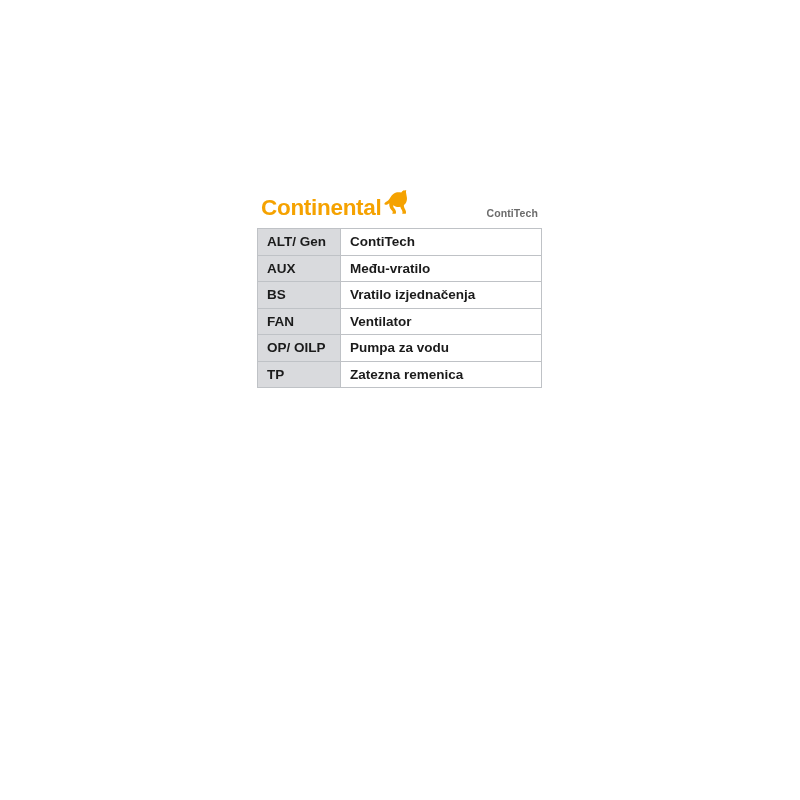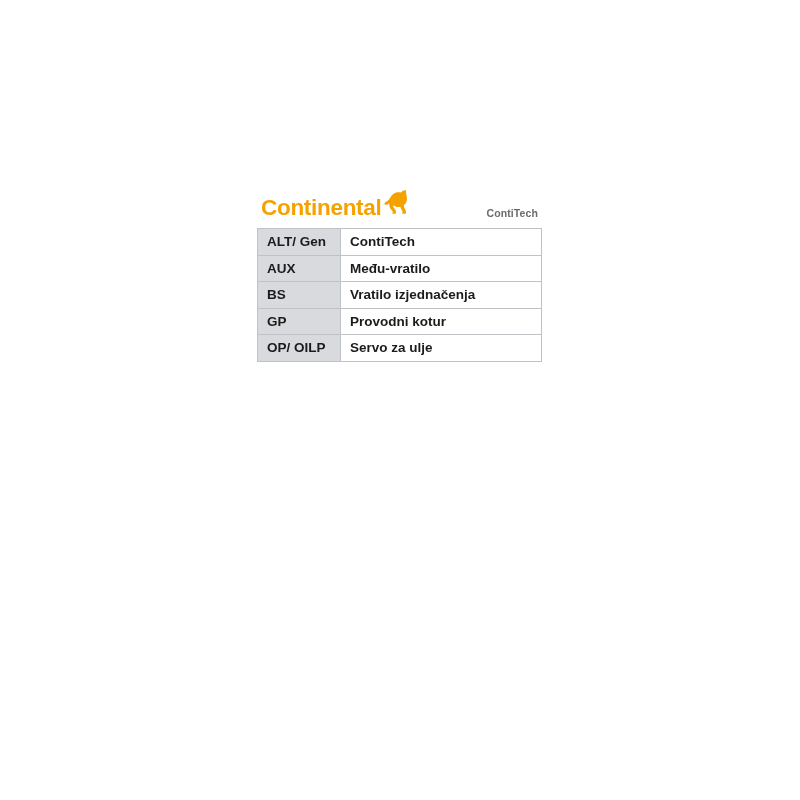--- a/index.html
+++ b/index.html
@@ -110,22 +110,26 @@
       </tr>
       <tr>
         <td class="abbr">AUX</td>
         <td class="desc">Među-vratilo</td>
       </tr>
       <tr>
         <td class="abbr">BS</td>
         <td class="desc">Vratilo izjednačenja</td>
       </tr>
       <tr>
-        <td class="abbr">GP</td>
-        <td class="desc">Provodni kotur</td>
+        <td class="abbr">FAN</td>
+        <td class="desc">Ventilator</td>
       </tr>
       <tr>
         <td class="abbr">OP/ OILP</td>
-        <td class="desc">Servo za ulje</td>
+        <td class="desc">Pumpa za vodu</td>
+      </tr>
+      <tr>
+        <td class="abbr">TP</td>
+        <td class="desc">Zatezna remenica</td>
       </tr>
     </tbody>
   </table>
 </div>
 
 </body></html>

